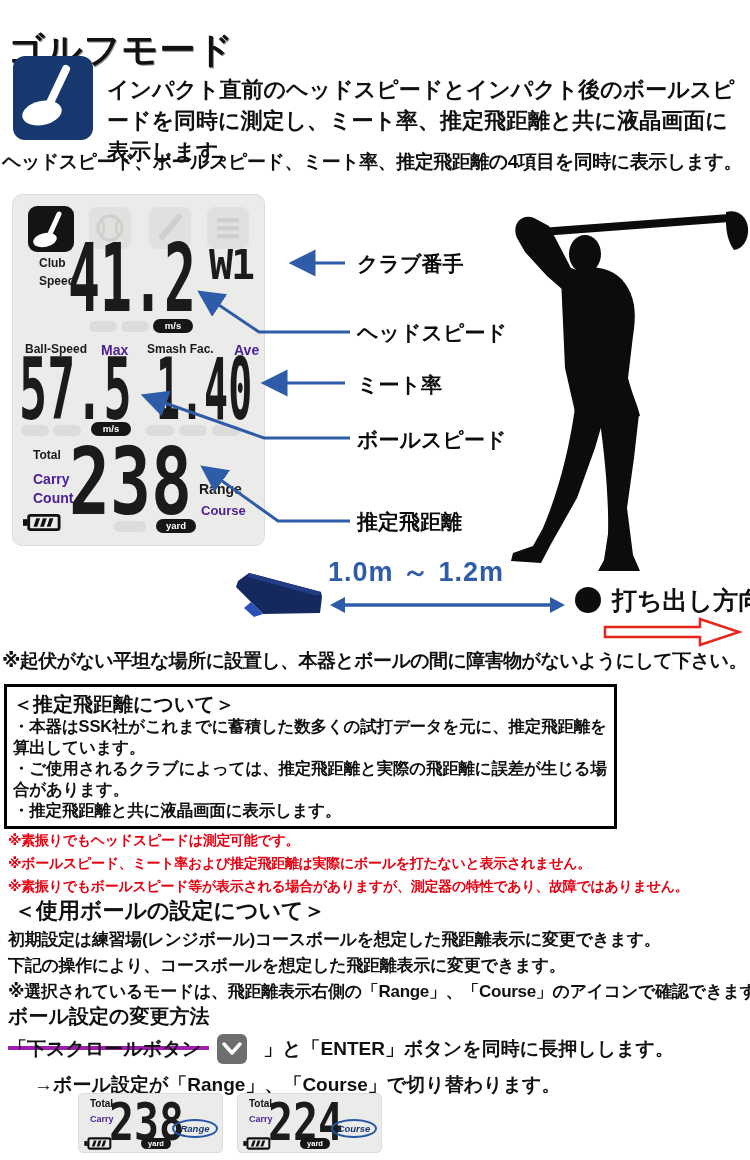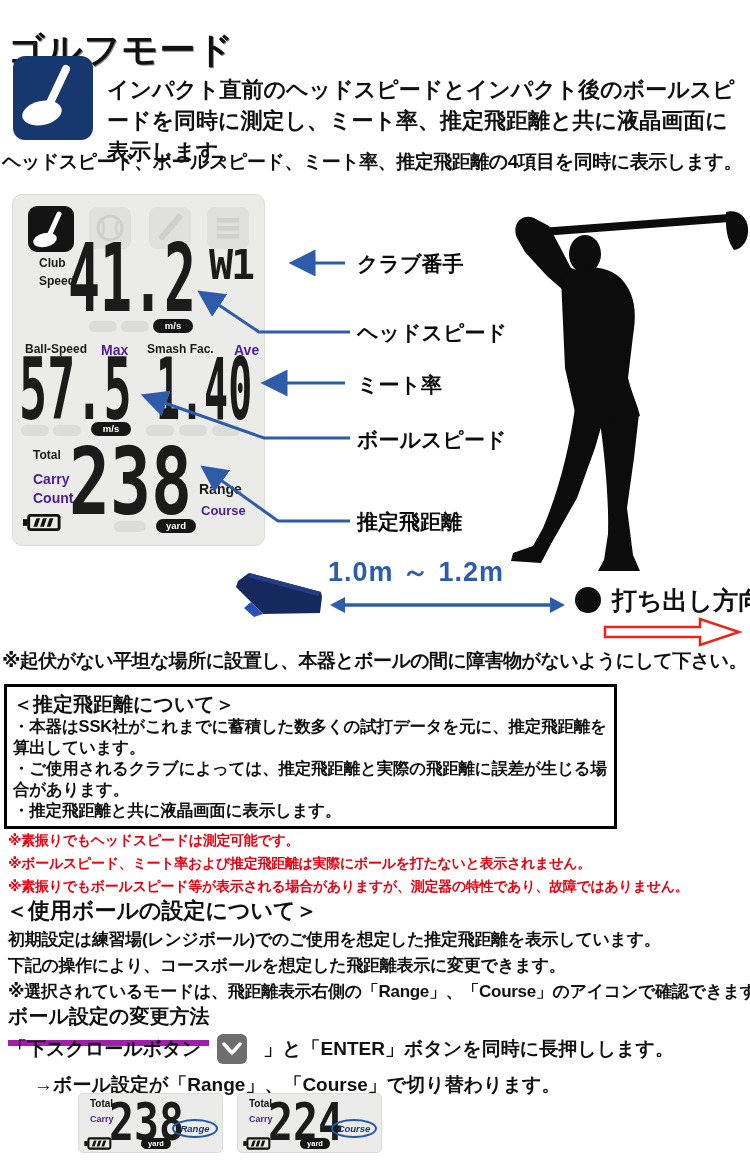--- a/index.html
+++ b/index.html
@@ -28,23 +28,23 @@
   .blue{color:#2e5ca8;}
   .distance-text{left:328px;top:374px;font-size:27px;letter-spacing:1px;}
   .direction-label{left:612px;top:404px;font-size:25px;}
   .ball-dot{left:575px;top:407px;width:26px;height:26px;border-radius:50%;background:#0d0d0d;}
   
   .setup-note{left:2px;top:648px;font-size:19px;letter-spacing:-0.6px;}
   .infobox{left:4px;top:684px;width:613px;box-sizing:border-box;border:3px solid #000;padding:5px 6px 5px 6px;}
   .infobox h2{margin:0;font-size:20px;line-height:24px;}
   .infobox p{margin:0;font-size:16.5px;line-height:21px;letter-spacing:-0.2px;}
   .rednote{left:8px;font-size:14px;line-height:23px;color:#e60012;letter-spacing:-0.3px;}
-  .bs-head{left:6px;top:896px;font-size:22px;}
+  .bs-head{left:14px;top:896px;font-size:22px;}
   .bs-line{left:8px;font-size:17px;letter-spacing:-0.3px;}
-  .method-head{left:8px;top:1003px;font-size:20px;border-bottom:6px solid #a21caf;padding-bottom:10px;}
+  .method-head{left:8px;top:1003px;font-size:20px;border-bottom:4px solid #a21caf;padding-bottom:16px;}
   .step-row{left:8px;top:1034px;font-size:19px;display:flex;align-items:center;gap:16px;}
   .down-btn{width:30px;height:30px;background:#6e6e6e;border-radius:6px;display:inline-flex;align-items:center;justify-content:center;}
   .step-result{left:34px;top:1072px;font-size:19px;text-align:right;}
   
   .mini{top:1093px;width:145px;height:60px;background:#ebebe9;border:1px solid #dcdcda;border-radius:5px;box-sizing:border-box;}
   .mini .t{left:11px;top:4px;font-size:10px;}
   .mini .gt{left:11px;top:20px;font-size:9px;}
   .badge{width:46px;height:19px;border:2px solid #2457a7;border-radius:50%;box-sizing:border-box;
          display:flex;align-items:center;justify-content:center;font-size:9.5px;font-style:italic;color:#17386e;}
   .minipill{font-size:7.5px;line-height:11px;height:11px;border-radius:6px;width:30px;}
@@ -195,21 +195,21 @@
   <p>・本器はSSK社がこれまでに蓄積した数多くの試打データを元に、推定飛距離を算出しています。</p>
   <p>・ご使用されるクラブによっては、推定飛距離と実際の飛距離に誤差が生じる場合があります。</p>
   <p>・推定飛距離と共に液晶画面に表示します。</p>
 </div>
 
 <div class="abs rednote nowrap" style="top:829px;">※素振りでもヘッドスピードは測定可能です。</div>
 <div class="abs rednote nowrap" style="top:852px;">※ボールスピード、ミート率および推定飛距離は実際にボールを打たないと表示されません。</div>
 <div class="abs rednote nowrap" style="top:875px;">※素振りでもボールスピード等が表示される場合がありますが、測定器の特性であり、故障ではありません。</div>
 
 <div class="abs bs-head nowrap">＜使用ボールの設定について＞</div>
-<div class="abs bs-line nowrap" style="top:928px;">初期設定は練習場(レンジボール)でのご使用を想定した推定飛距離を表示しています。</div>
+<div class="abs bs-line nowrap" style="top:928px;">初期設定は練習場(レンジボール)コースボールを想定した飛距離表示に変更できます。</div>
 <div class="abs bs-line nowrap" style="top:954px;">下記の操作により、コースボールを想定した飛距離表示に変更できます。</div>
 <div class="abs bs-line nowrap" style="top:980px;">※選択されているモードは、飛距離表示右側の「Range」、「Course」のアイコンで確認できます。</div>
 
 <div class="abs method-head nowrap">ボール設定の変更方法</div>
 
 <div class="abs step-row nowrap">
   <span>「下スクロールボタン</span>
   <span class="down-btn">
     <svg width="20" height="14" viewBox="0 0 20 14">
       <polyline points="2,2 10,11 18,2" fill="none" stroke="#fff" stroke-width="3.5" stroke-linecap="round" stroke-linejoin="round"></polyline>

